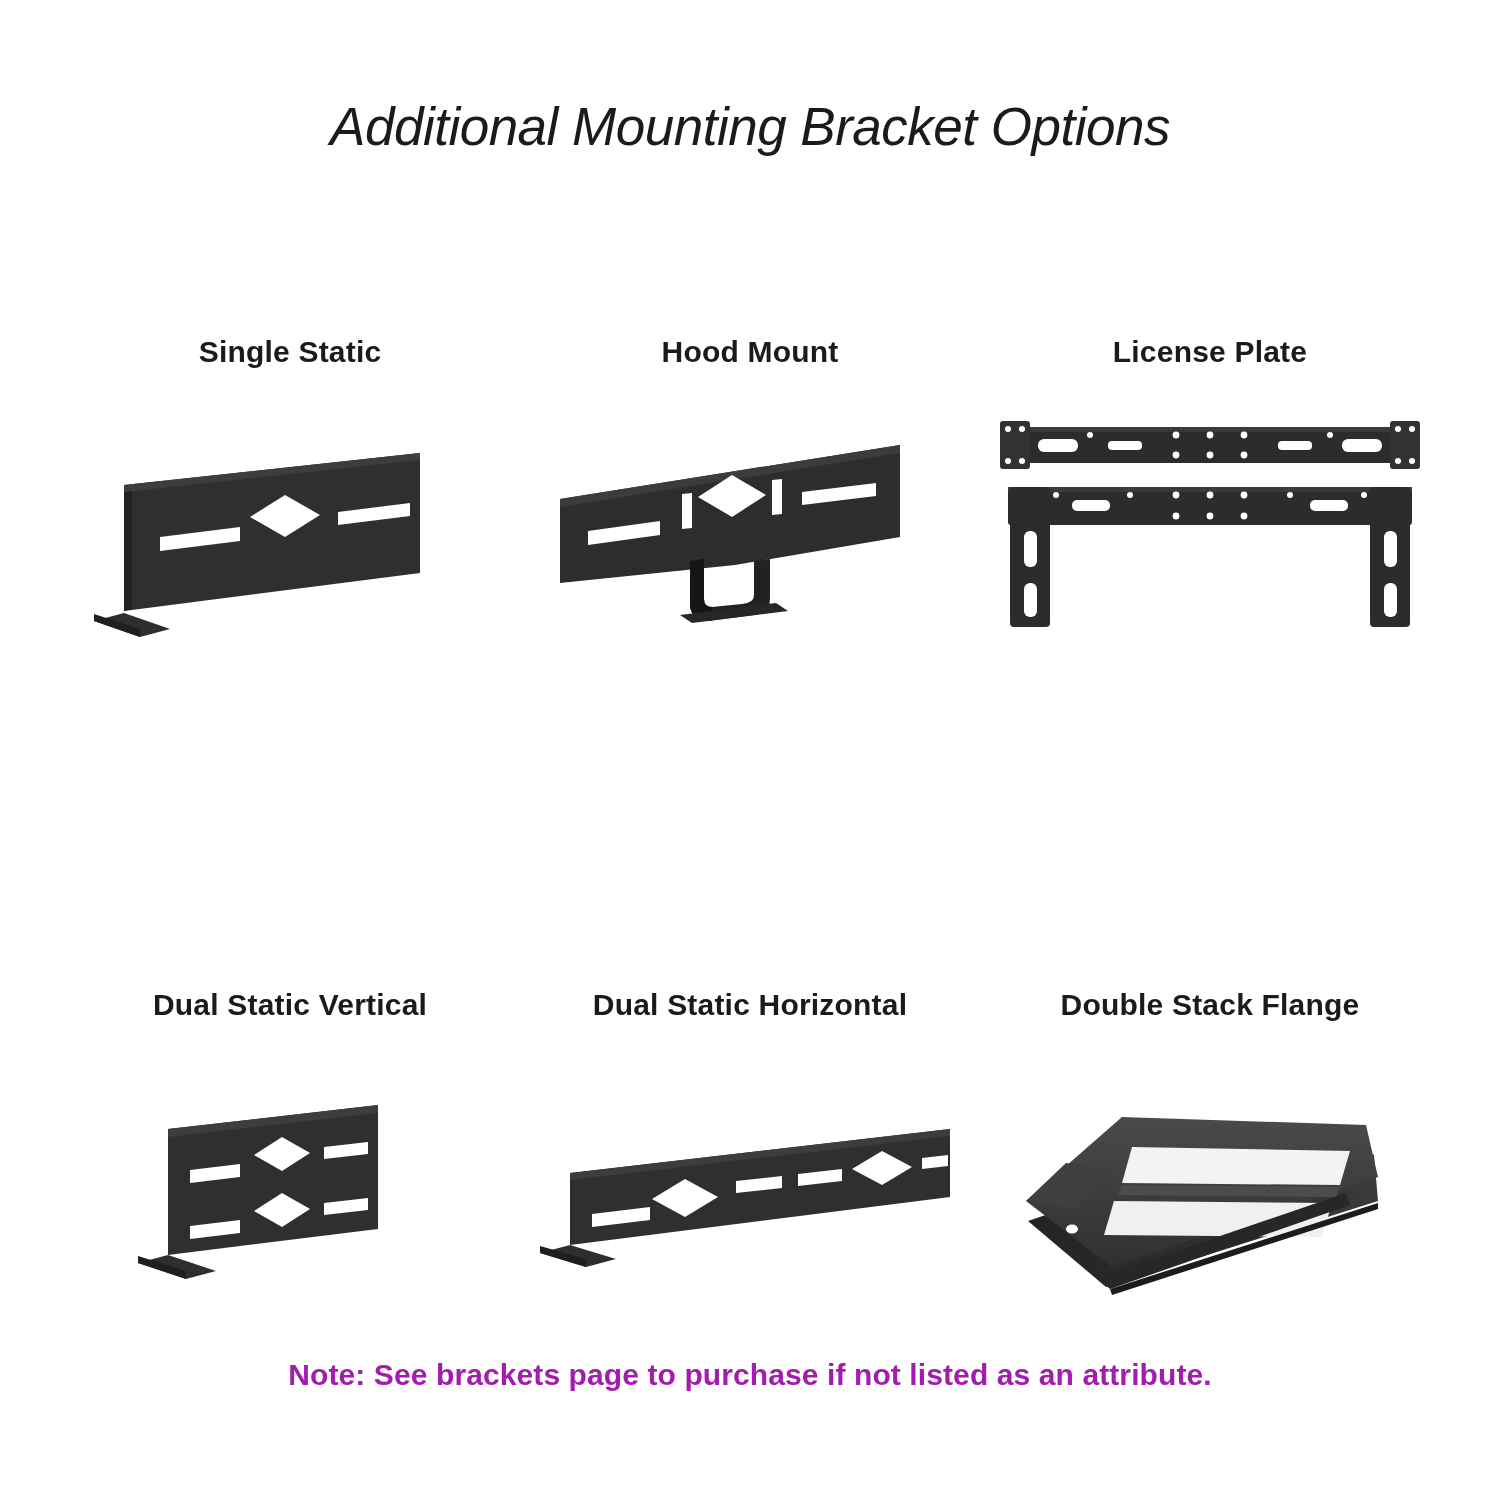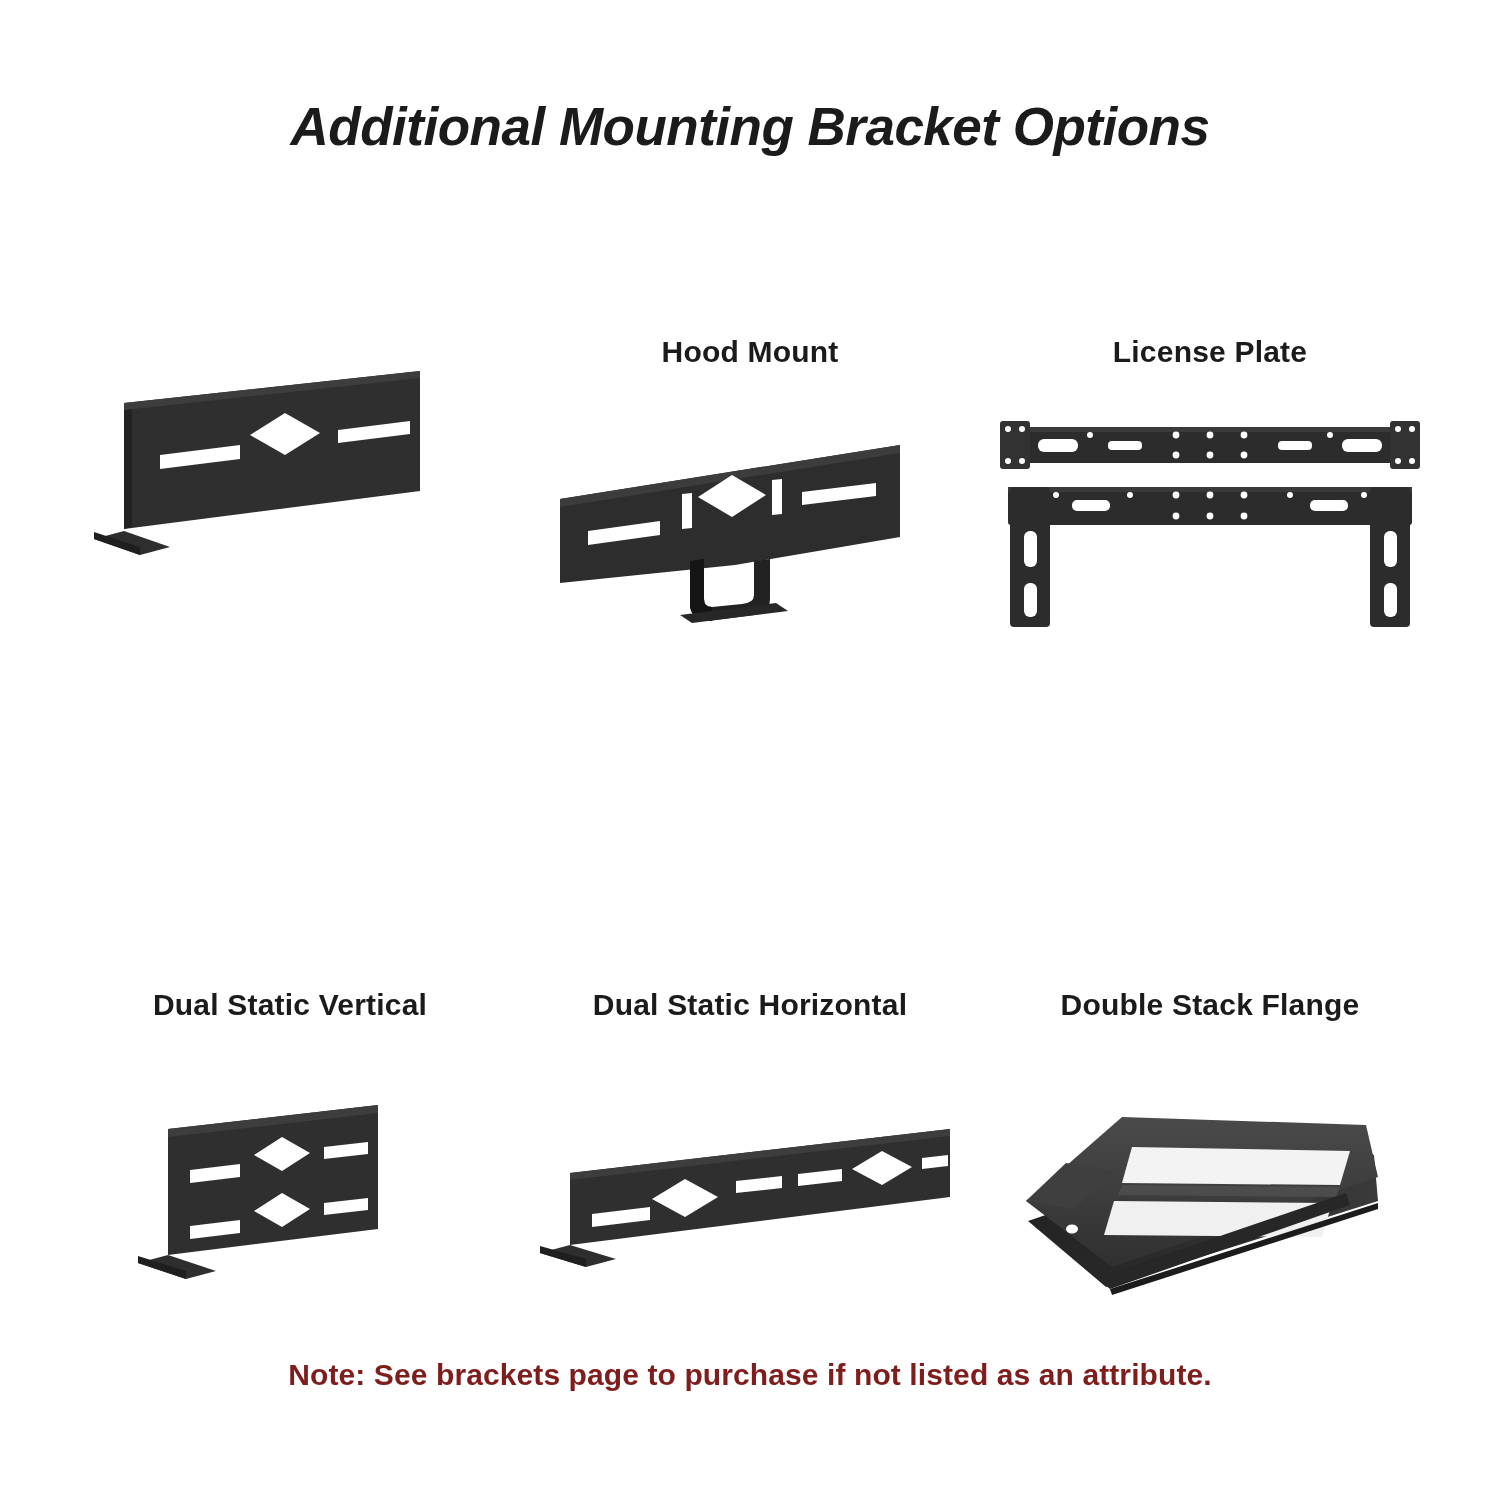--- a/index.html
+++ b/index.html
@@ -21,21 +21,21 @@
     position: relative;
     box-sizing: border-box;
   }
   .title {
     position: absolute;
     top: 96px;
     left: 0;
     width: 1500px;
     text-align: center;
     font-size: 53px;
-    font-weight: bold;
+    font-weight: normal;
     font-style: italic;
     letter-spacing: -0.5px;
     color: #1b1b1b;
   }
   .grid {
     position: absolute;
     top: 290px;
     left: 60px;
     width: 1380px;
   }
@@ -76,37 +76,40 @@
   }
   .art.tall { height: 300px; }
   .note {
     position: absolute;
     top: 1358px;
     left: 0;
     width: 1500px;
     text-align: center;
     font-size: 30px;
     font-weight: bold;
-    color: #7f1d1d;
+    color: #a21caf;
     letter-spacing: 0.1px;
   }
   svg { display: block; }
 </style>
 </head>
 <body>
 
 <div class="page">
 
   <div class="title">Additional Mounting Bracket Options</div>
 
   <div class="grid">
 
     <div class="row">
 
       <div class="cell">
+        <div class="cell-label">
+          <span>Single Static</span>
+        </div>
         <div class="art">
           <svg width="420" height="230" viewBox="0 0 420 230">
 
             <polygon points="14,188 60,204 90,196 44,180" fill="#2e2e2e"></polygon>
             <polygon points="14,188 60,204 60,196 14,181" fill="#1f1f1f"></polygon>
 
             <polygon points="44,178 44,52 340,20 340,140" fill="#2f2f2f"></polygon>
             <polygon points="44,178 52,176 52,54 44,52" fill="#222"></polygon>
 
             <polygon points="80,118 160,108 160,94 80,104" fill="#ffffff"></polygon>

